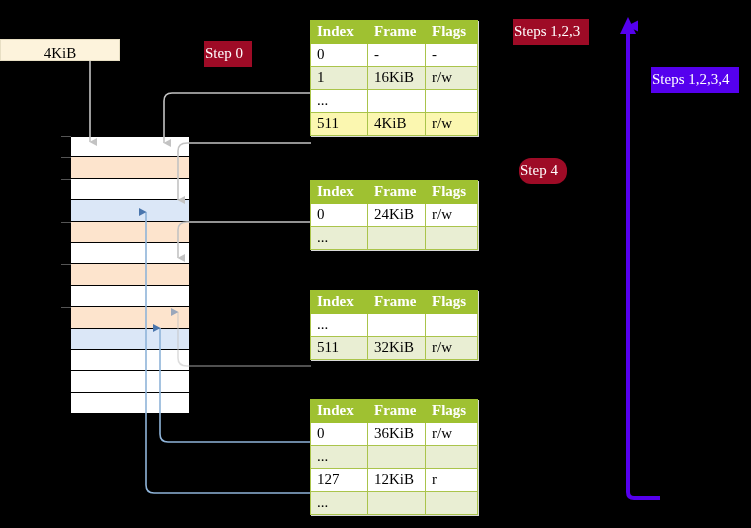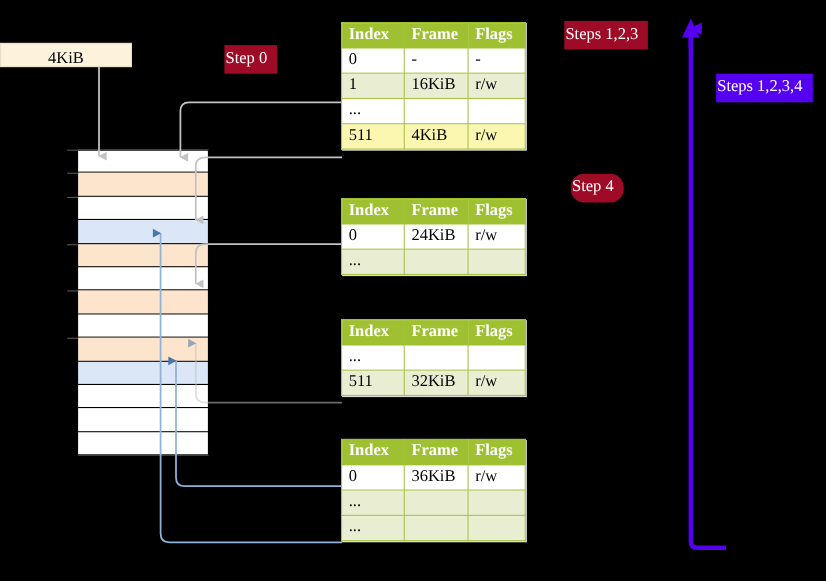--- a/index.html
+++ b/index.html
@@ -233,20 +233,25 @@
       <tr class="row-plain">
         <td>0</td>
         <td>36KiB</td>
         <td>r/w</td>
       </tr>
       <tr class="row-alt">
         <td>...</td>
         <td></td>
         <td></td>
       </tr>
+      <tr class="row-plain">
+        <td>127</td>
+        <td>12KiB</td>
+        <td>r</td>
+      </tr>
       <tr class="row-alt">
         <td>...</td>
         <td></td>
         <td></td>
       </tr>
     </tbody>
   </table>
 
 </div>
 

